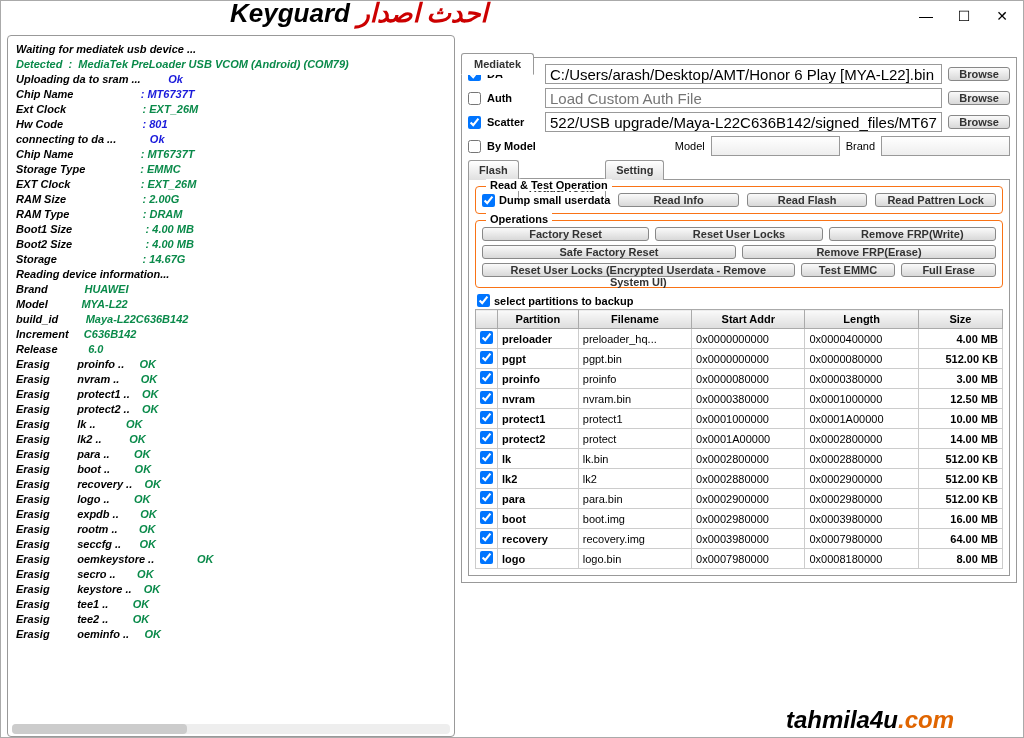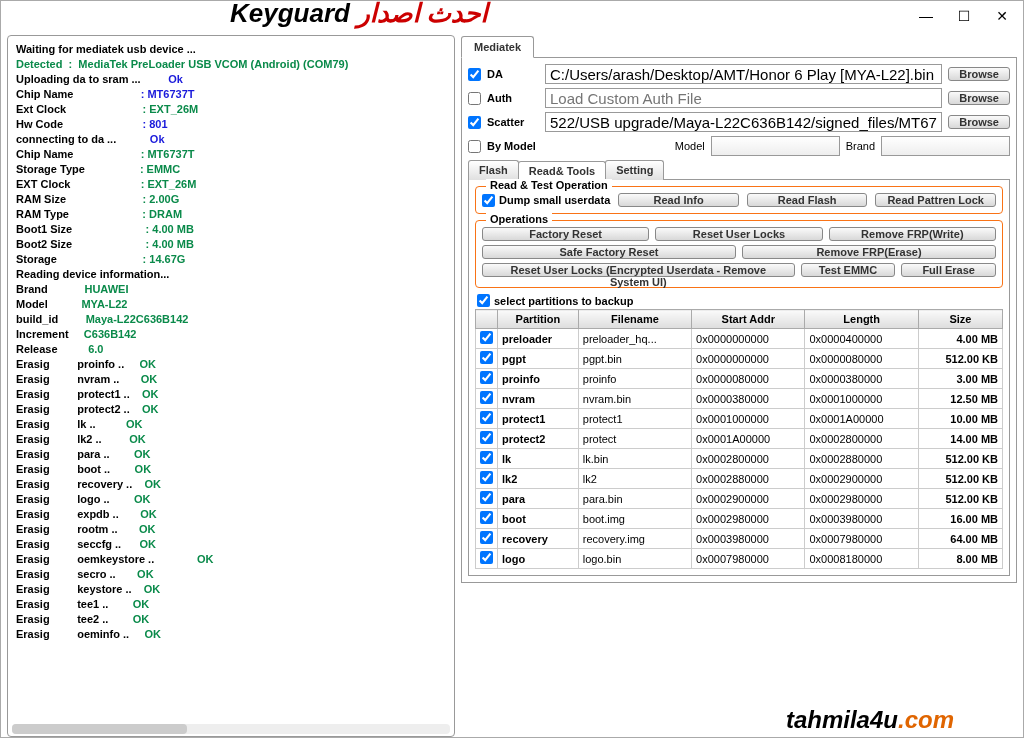--- a/index.html
+++ b/index.html
@@ -4,30 +4,30 @@
 <style>
 * { box-sizing: border-box; margin: 0; padding: 0; }
 body { font-family: Tahoma, Verdana, sans-serif; font-size: 11px; background: #fff; width: 1024px; height: 738px; overflow: hidden; position: relative; }
 .window { border: 1px solid #aaa; width: 1024px; height: 738px; display: flex; flex-direction: column; }
 .titlebar { height: 30px; display: flex; justify-content: flex-end; align-items: center; padding: 0 2px; }
 .titlebar .ctl { width: 38px; height: 22px; display: flex; align-items: center; justify-content: center; font-size: 14px; }
 .header-text { position: absolute; top: -2px; left: 230px; font-size: 26px; font-weight: bold; font-style: italic; font-family: Verdana, sans-serif; }
 .header-ar { color: #cc0000; font-family: Tahoma; direction: rtl; }
 .content { flex: 1; display: flex; gap: 6px; padding: 4px 6px 0 6px; }
 .left-panel { width: 448px; border: 1px solid #999; border-radius: 4px; padding: 6px 8px 0 8px; overflow: hidden; position: relative; }
-.log-line { line-height: 15px; white-space: pre; }
+.log-line { line-height: 15px; white-space: pre; font-style: italic; }
 .b { font-weight: bold; }
 .green { color: #0a8a4a; font-weight: bold; }
 .blue { color: #1a1adb; font-weight: bold; }
 .scrollbar-h { position: absolute; bottom: 2px; left: 4px; right: 4px; height: 10px; background: #eee; border-radius: 4px; }
 .scrollbar-h::after { content:''; position:absolute; left:0; top:0; bottom:0; width:40%; background:#ccc; border-radius:4px; }
 .right-panel { flex: 1; display: flex; flex-direction: column; }
 .top-tabs { display: flex; border-bottom: 1px solid #999; }
 .tab { padding: 4px 12px; border: 1px solid #999; border-bottom: none; background: linear-gradient(#fff,#e0e0e0); margin-right: -1px; border-top-left-radius: 3px; border-top-right-radius: 3px; font-weight: bold; color: #333; }
-.tab.active { background: #fff; border-bottom: 1px solid #fff; position: relative; top: 1px; }
+.tab.active { background: #fff; border-bottom: 1px solid #fff; position: relative; top: 18px; }
 .config-rows { border: 1px solid #999; border-top: none; padding: 6px; }
 .config-row { display: flex; align-items: center; gap: 6px; margin-bottom: 4px; }
 .config-row input[type=checkbox] { }
 .config-row .lbl { width: 52px; font-weight: bold; }
 .config-row .field { flex: 1; height: 20px; border: 1px solid #999; padding: 2px 4px; font-size: 15px; background: #fff; }
 .config-row .field.disabled { color: #888; }
 .btn { background: linear-gradient(#fafafa,#d8d8d8); border: 1px solid #888; border-radius: 3px; height: 14px; padding: 0 10px; font-size: 11px; font-weight: bold; color: #333; cursor: pointer; }
 .model-row { display: flex; align-items: center; gap: 6px; margin: 4px 0 2px 0; }
 .model-row .sel { flex: 1; height: 20px; border: 1px solid #999; background: linear-gradient(#fff,#eee); }
 .sub-tabs { display: flex; margin-top: 4px; }

